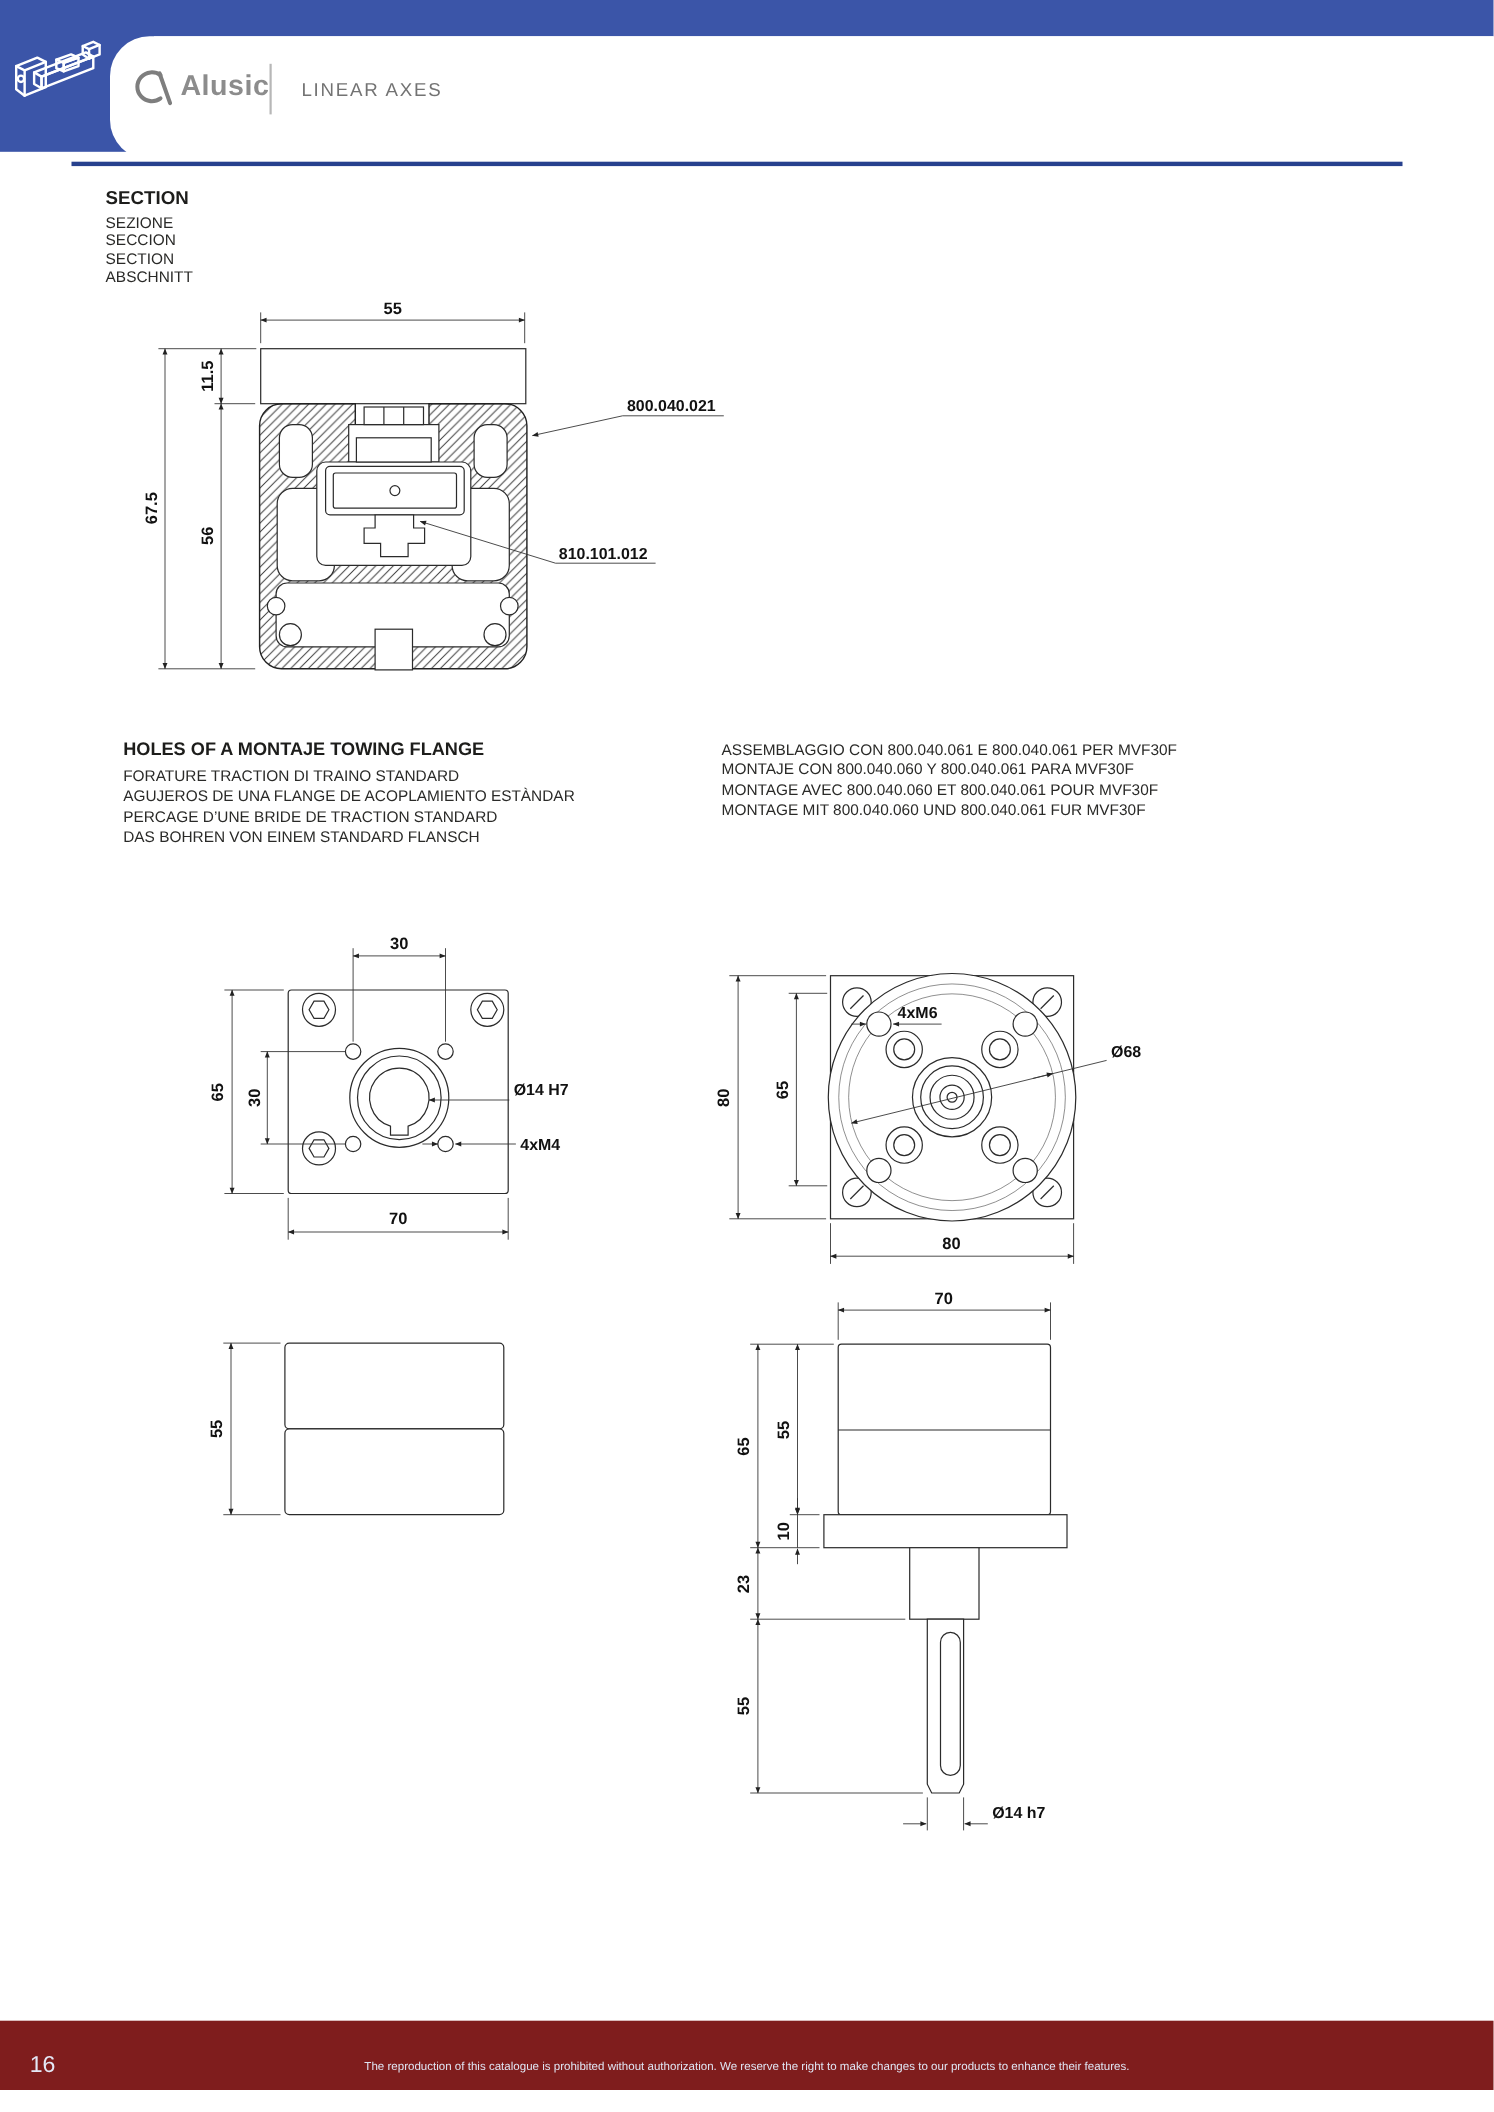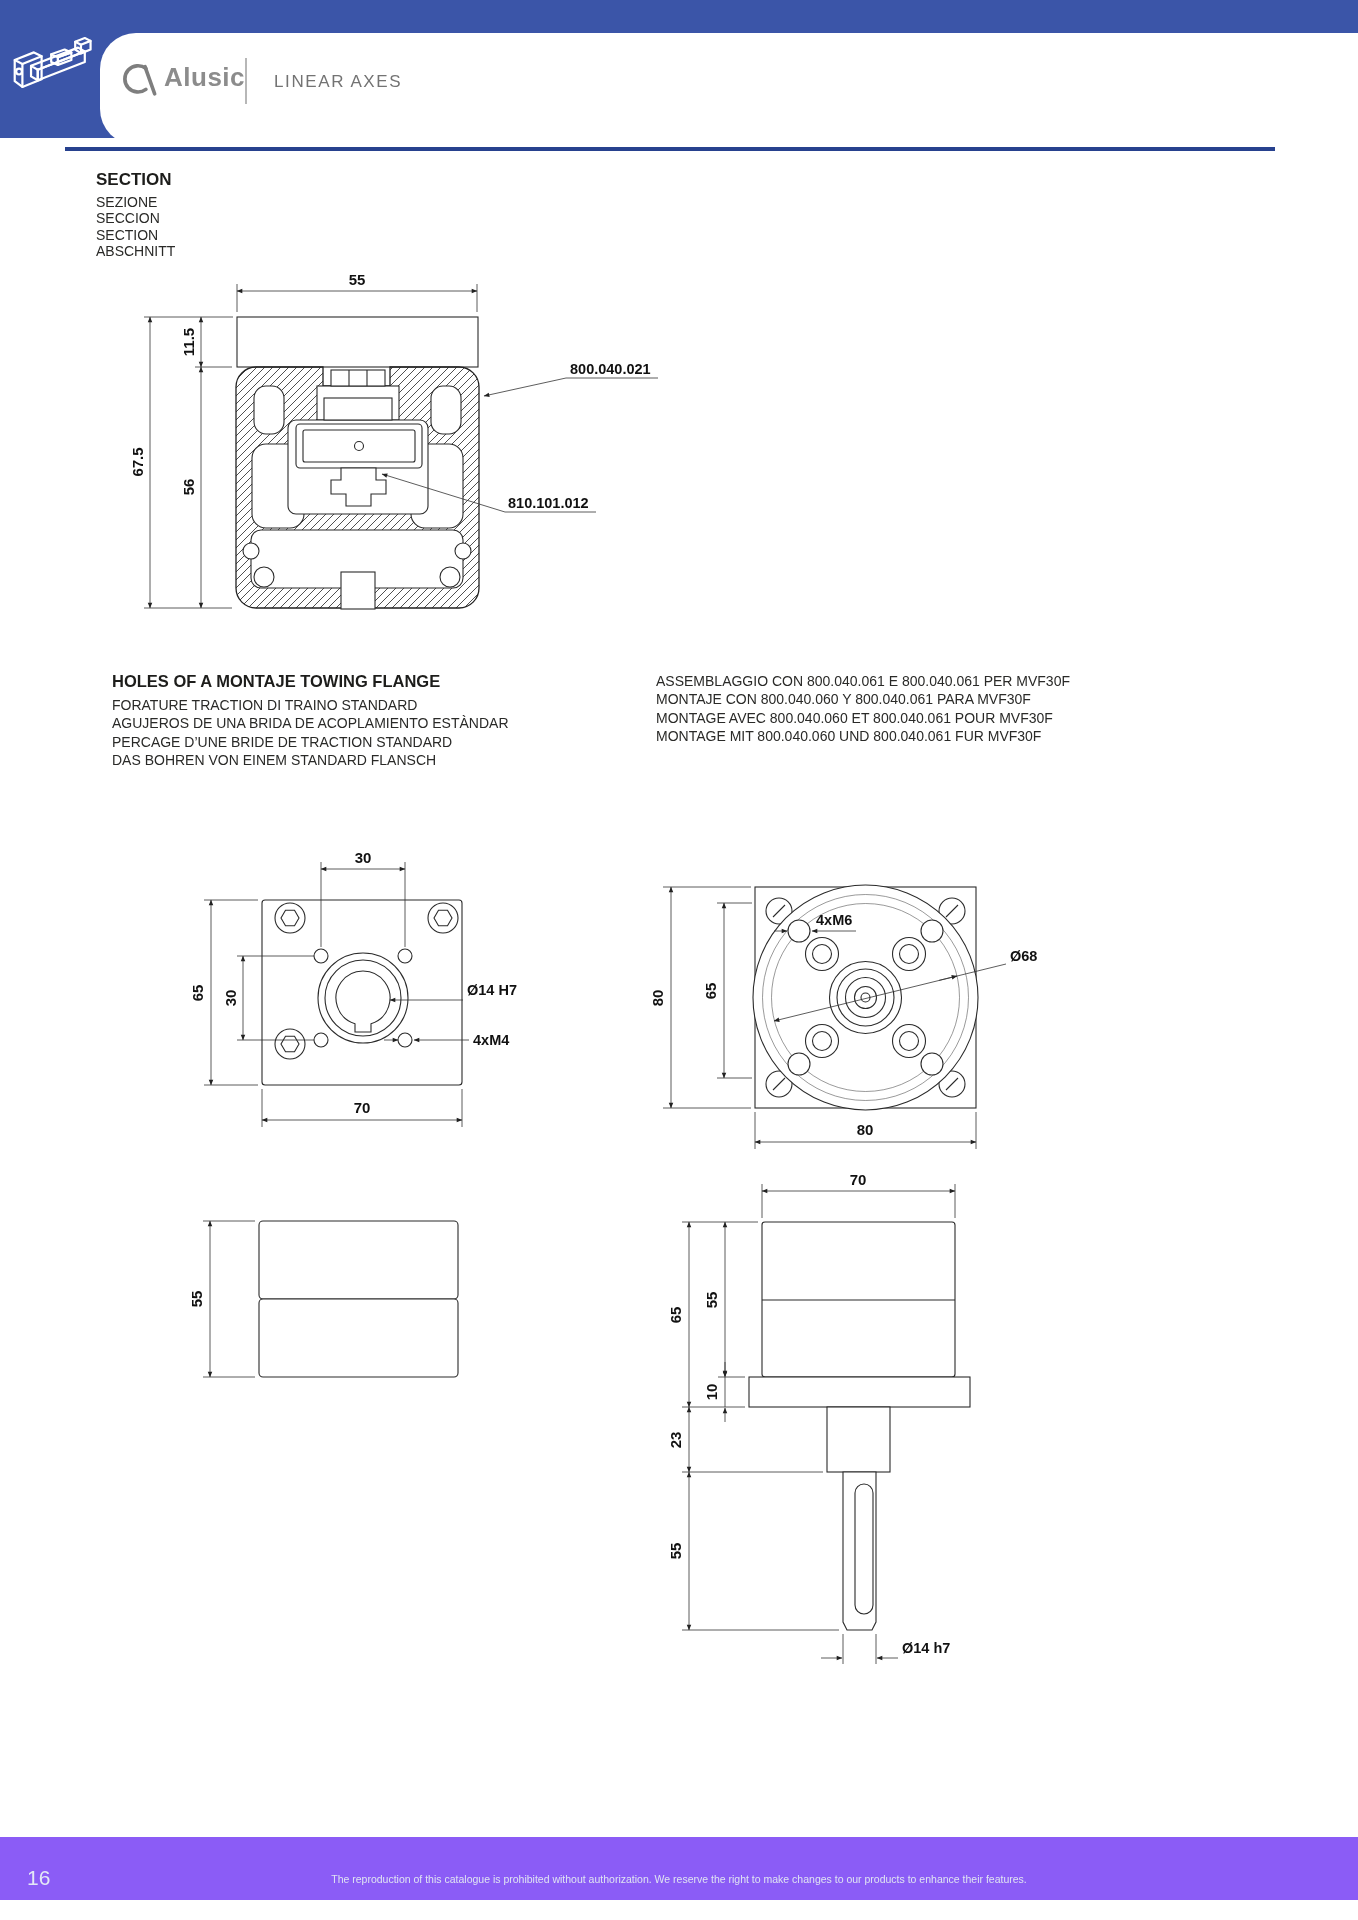--- a/index.html
+++ b/index.html
@@ -28,21 +28,21 @@
   
   .draw{position:absolute;left:0;top:0;width:1358px;height:1920px;}
   .ln{stroke:#2b2b2b;stroke-width:1.1;fill:none;}
   .fw{fill:#ffffff;stroke:#2b2b2b;stroke-width:1.1;}
   .hp{fill:url(#hat);stroke:#222;stroke-width:1.3;}
   .dim{stroke:#333;stroke-width:.8;fill:none;}
   .thin{stroke:#555;stroke-width:.6;fill:none;}
   text.d{font-family:"Liberation Sans",sans-serif;font-size:15px;font-weight:600;fill:#111;}
   text.lbl{font-family:"Liberation Sans",sans-serif;font-size:14.5px;font-weight:600;fill:#111;}
   
-  .footer{position:absolute;left:0;top:1837px;width:100%;height:83px;background:#8b5cf6;}
+  .footer{position:absolute;left:0;top:1837px;width:100%;height:83px;background:#7f1d1d;}
   .footer .strip{position:absolute;left:0;bottom:0;width:100%;height:4px;background:#1e3a96;}
   .pgnum{position:absolute;left:27px;top:29px;font-size:21px;color:#e4e8f6;}
   .fnote{position:absolute;left:0;top:36px;width:100%;text-align:center;font-size:10.5px;color:#dfe4f2;}
 </style>
 </head>
 <body>
 
 <div class="page">
 
   <div class="band"></div>
@@ -82,21 +82,21 @@
     <div class="t">SECTION</div>
     <div class="l">SEZIONE</div>
     <div class="l">SECCION</div>
     <div class="l">SECTION</div>
     <div class="l">ABSCHNITT</div>
   </div>
 
   <div class="tblock cols" id="blk-holes">
     <div class="t">HOLES OF A MONTAJE TOWING FLANGE</div>
     <div class="l">FORATURE TRACTION DI TRAINO STANDARD</div>
-    <div class="l">AGUJEROS DE UNA BRIDA DE ACOPLAMIENTO ESTÀNDAR</div>
+    <div class="l">AGUJEROS DE UNA FLANGE DE ACOPLAMIENTO ESTÀNDAR</div>
     <div class="l">PERCAGE D’UNE BRIDE DE TRACTION STANDARD</div>
     <div class="l">DAS BOHREN VON EINEM STANDARD FLANSCH</div>
   </div>
 
   <div class="tblock cols" id="blk-assembly">
     <div class="l">ASSEMBLAGGIO CON 800.040.061 E 800.040.061 PER MVF30F</div>
     <div class="l">MONTAJE CON 800.040.060 Y 800.040.061 PARA MVF30F</div>
     <div class="l">MONTAGE AVEC 800.040.060 ET 800.040.061 POUR MVF30F</div>
     <div class="l">MONTAGE MIT 800.040.060 UND 800.040.061 FUR MVF30F</div>
   </div>

